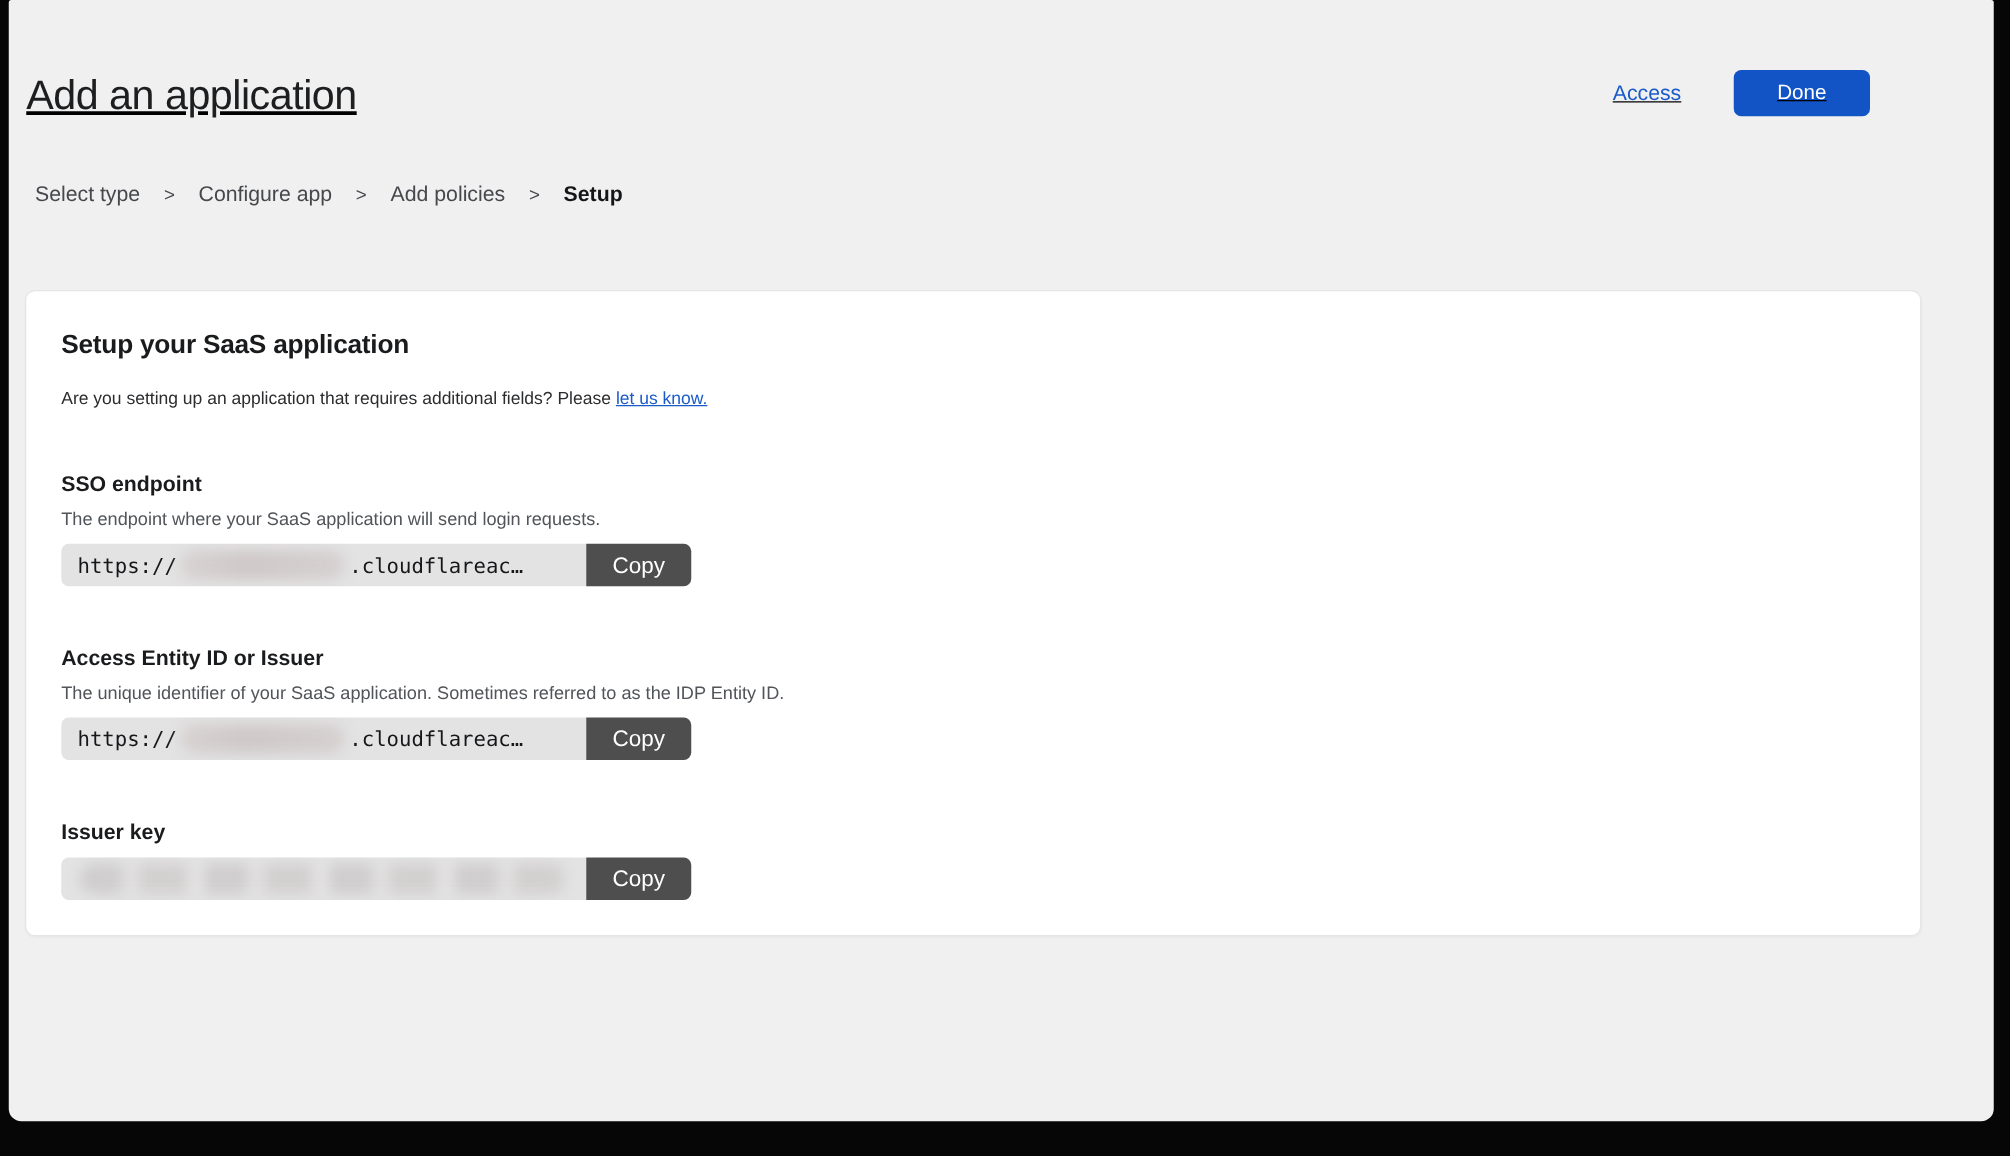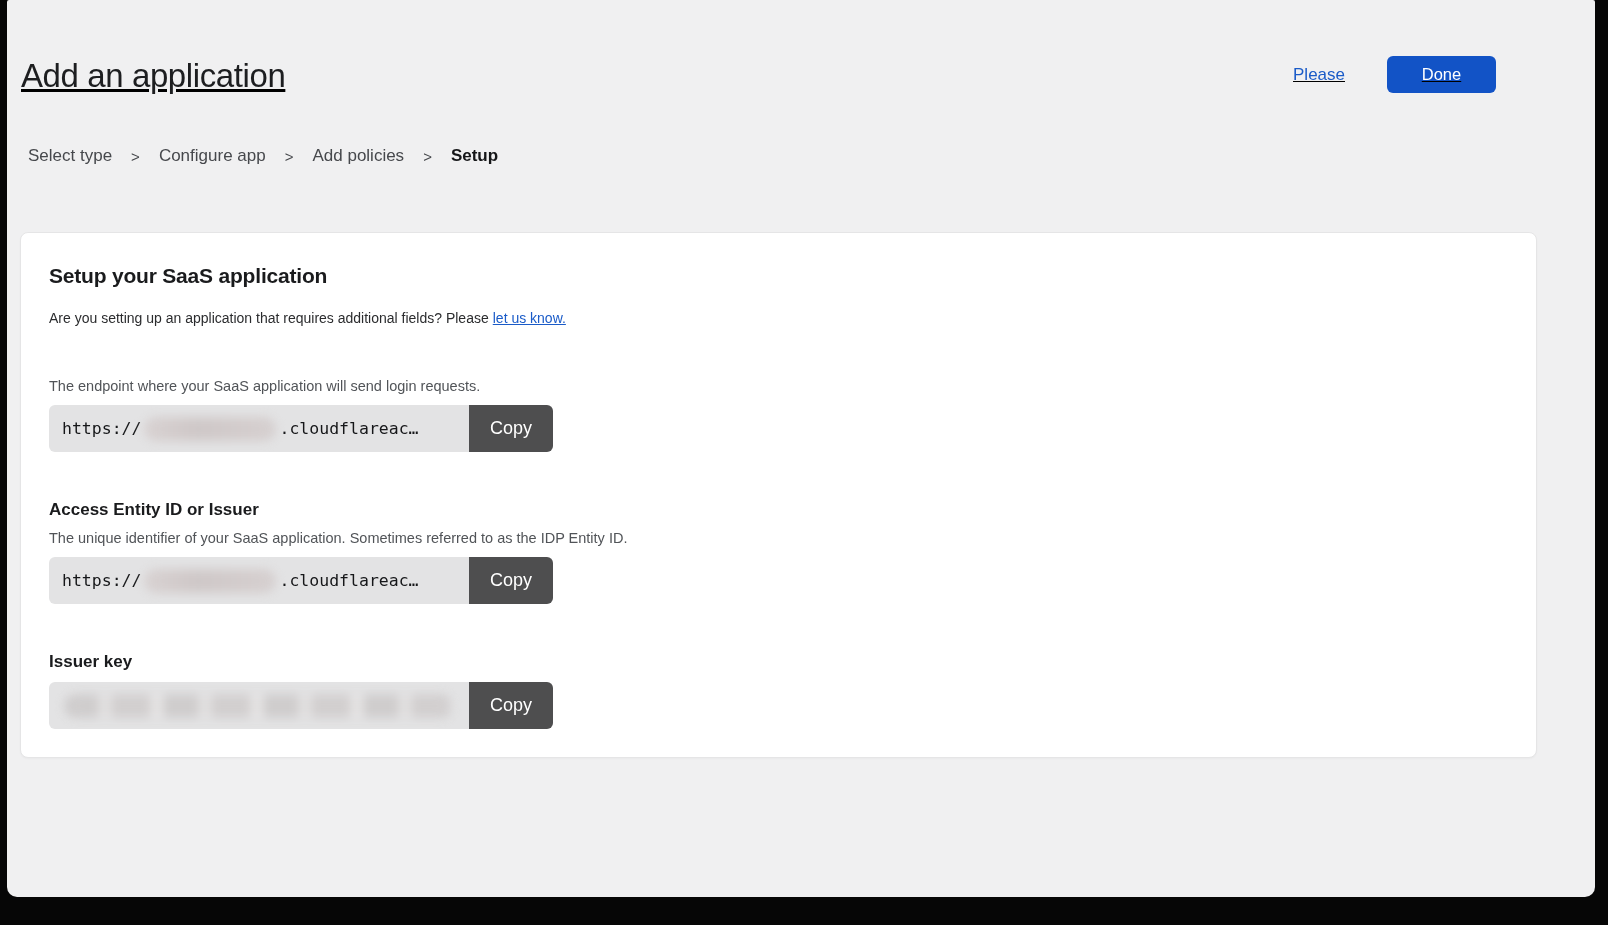--- a/index.html
+++ b/index.html
@@ -110,21 +110,21 @@
     font-size: 17px;
     font-weight: 700;
     color: #1a1b1d;
     margin-bottom: 10px;
   }
   .field-desc {
     font-size: 14.5px;
     color: #515458;
     margin-bottom: 11px;
   }
-  .value-row { display: flex; width: 504px; height: 47px; }
+  .value-row { display: flex; width: 504px; height: 34px; }
   .value-box {
     width: 420px;
     background: #e3e3e4;
     border-radius: 6px 0 0 6px;
     display: flex;
     align-items: center;
     padding: 0 10px 0 13px;
     font-family: "DejaVu Sans Mono", "Liberation Mono", monospace;
     font-size: 16.5px;
     color: #161719;
@@ -162,40 +162,41 @@
   }
 </style>
 </head>
 <body>
 
 <div class="screen">
 
   <div class="page-header">
     <h1 class="page-title">Add an application</h1>
     <div class="header-actions">
-      <button class="cancel-link">Please</button>
+      <button class="cancel-link">Access</button>
       <button class="done-btn">Done</button>
     </div>
   </div>
 
   <nav class="breadcrumb">
     <span class="crumb">Select type</span>
     <span class="crumb-sep">&gt;</span>
     <span class="crumb">Configure app</span>
     <span class="crumb-sep">&gt;</span>
     <span class="crumb">Add policies</span>
     <span class="crumb-sep">&gt;</span>
     <span class="crumb active">Setup</span>
   </nav>
 
   <section class="card">
     <h2 class="card-heading">Setup your SaaS application</h2>
     <p class="card-note"><span>Are you setting up an application that requires additional fields? Please</span><a class="note-link">let us know.</a></p>
 
     <div class="field">
+      <div class="field-label">SSO endpoint</div>
       <div class="field-desc">The endpoint where your SaaS application will send login requests.</div>
       <div class="value-row">
         <div class="value-box">
           <span>https://</span>
           <span class="blur-blob"></span>
           <span>.cloudflareac…</span>
         </div>
         <button class="copy-btn">Copy</button>
       </div>
     </div>

